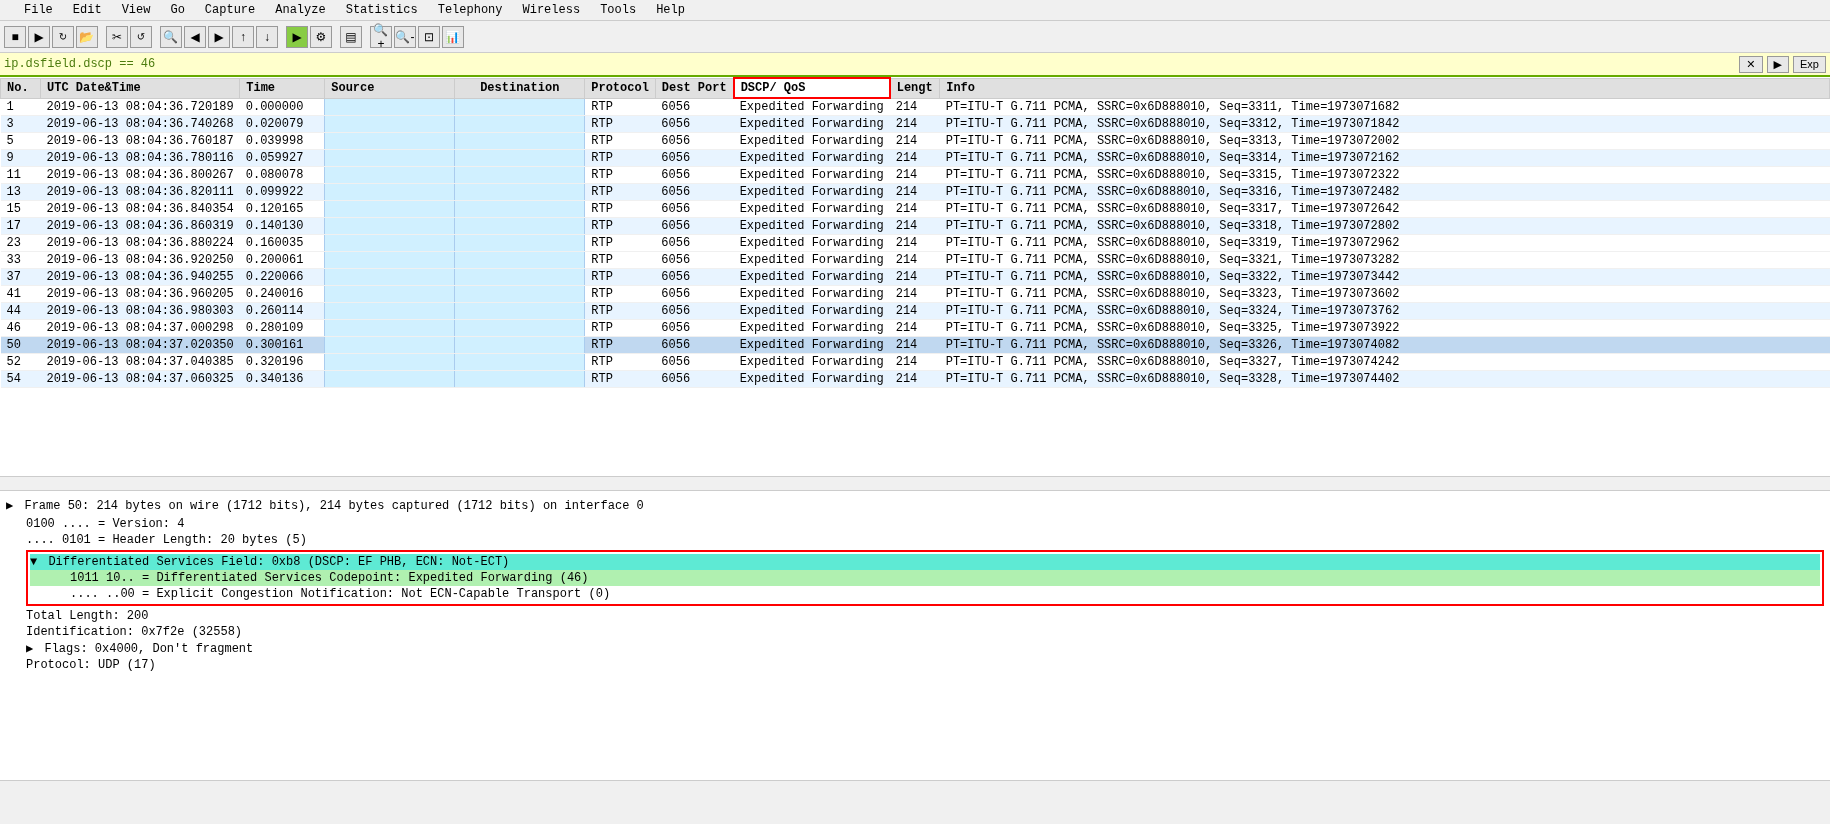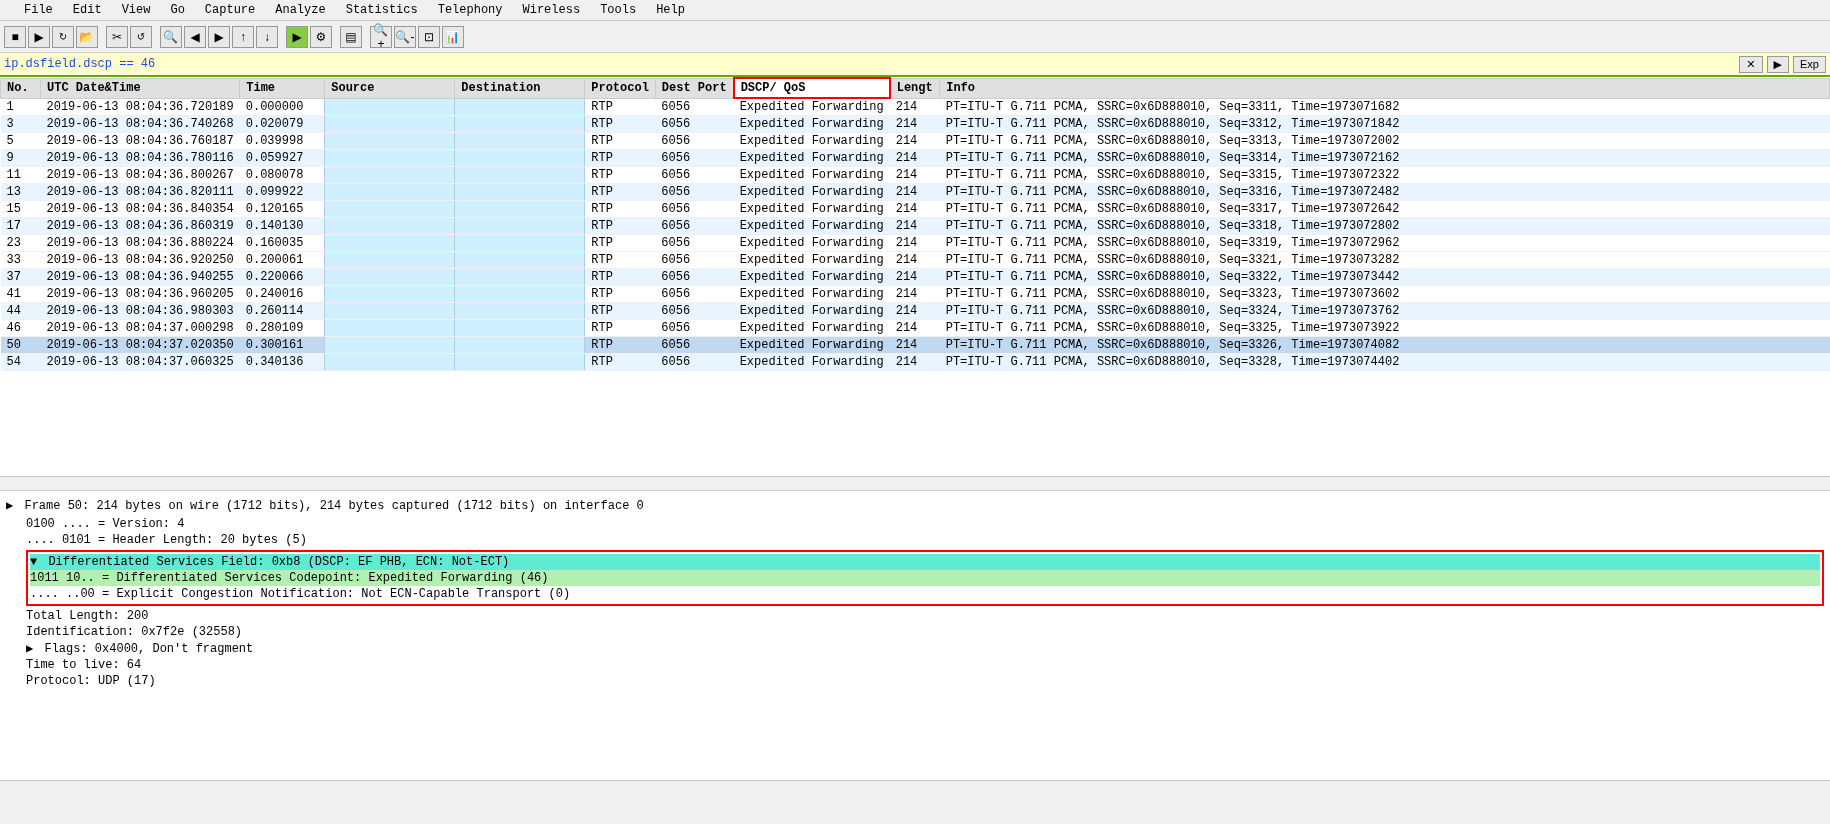--- a/index.html
+++ b/index.html
@@ -31,21 +31,21 @@
     #hscroll { height: 14px; background: #f0f0f0; border-bottom: 1px solid #ccc; overflow-x: scroll; }
 
     
     #packet-detail { background: #fff; overflow: auto; height: 290px; border-bottom: 1px solid #ccc; padding: 4px 6px; font-family: 'Courier New', monospace; font-size: 12px; }
     .detail-line { padding: 1px 0; white-space: nowrap; }
     .detail-section { margin: 2px 0; }
     .expand-arrow { cursor: pointer; margin-right: 4px; }
     .detail-highlighted { background: #5eead4; }
     .detail-subhighlighted { background: #b0e0b0; }
     .detail-indent1 { padding-left: 20px; }
-    .detail-indent2 { }
+    .detail-indent2 { padding-left: 40px; }
 
     .source-dest-cell { background: #d0f0ff; border: 1px solid #aaccee; min-width: 100px; }
   </style>
 </head>
 <body>
 
 <div id="menubar">
   <span class="menu-item">File</span>
   <span class="menu-item">Edit</span>
   <span class="menu-item">View</span>
@@ -79,37 +79,37 @@
   <div class="tb-sep"></div>
   <button class="tb-btn">▤</button>
   <div class="tb-sep"></div>
   <button class="tb-btn">🔍+</button>
   <button class="tb-btn">🔍-</button>
   <button class="tb-btn">⊡</button>
   <button class="tb-btn">📊</button>
 </div>
 
 <div id="filterbar">
-  <span style="color:#1d4ed8; font-size:12px;">ip.dsfield.dscp == 46</span>
+  <span style="color:#4d7c0f; font-size:12px;">ip.dsfield.dscp == 46</span>
   <span style="margin-left:auto; display:flex; gap:4px;">
     <button class="filter-btn">✕</button>
     <button class="filter-btn">▶</button>
     <button class="filter-btn">Exp</button>
   </span>
 </div>
 
 <div id="packet-list">
   <table id="packet-table">
     <thead>
       <tr id="packet-table-header">
         <th style="width:40px;">No.</th>
         <th style="width:190px;">UTC Date&amp;Time</th>
         <th style="width:85px;">Time</th>
         <th style="width:130px;">Source</th>
-        <th style="width:130px;">Destination</th>
+        <th style="width:130px;text-align:center;">Destination</th>
         <th style="width:65px;">Protocol</th>
         <th style="width:70px;">Dest Port</th>
         <th style="width:130px; background:#fff; border: 2px solid #ff0000;">DSCP/ QoS</th>
         <th style="width:50px;">Lengt</th>
         <th>Info</th>
       </tr>
     </thead>
     <tbody id="packet-tbody">
     <tr class="row-normal">
           <td>1</td>
@@ -284,20 +284,32 @@
           <td>2019-06-13 08:04:37.020350</td>
           <td>0.300161</td>
           <td class="source-dest-cell"></td>
           <td class="source-dest-cell"></td>
           <td>RTP</td>
           <td>6056</td>
           <td>Expedited Forwarding</td>
           <td>214</td>
           <td>PT=ITU-T G.711 PCMA, SSRC=0x6D888010, Seq=3326, Time=1973074082</td>
         </tr>
+        <tr class="row-normal">
+          <td>52</td>
+          <td>2019-06-13 08:04:37.040385</td>
+          <td>0.320196</td>
+          <td class="source-dest-cell"></td>
+          <td class="source-dest-cell"></td>
+          <td>RTP</td>
+          <td>6056</td>
+          <td>Expedited Forwarding</td>
+          <td>214</td>
+          <td>PT=ITU-T G.711 PCMA, SSRC=0x6D888010, Seq=3327, Time=1973074242</td>
+        </tr>
         <tr class="row-alt">
           <td>54</td>
           <td>2019-06-13 08:04:37.060325</td>
           <td>0.340136</td>
           <td class="source-dest-cell"></td>
           <td class="source-dest-cell"></td>
           <td>RTP</td>
           <td>6056</td>
           <td>Expedited Forwarding</td>
           <td>214</td>
@@ -333,17 +345,16 @@
       <div class="detail-line detail-subhighlighted detail-indent2" style="background:#b0f0b0;">1011 10.. = Differentiated Services Codepoint: Expedited Forwarding (46)</div>
       <div class="detail-line detail-indent2">.... ..00 = Explicit Congestion Notification: Not ECN-Capable Transport (0)</div>
     </div>
 
     <div class="detail-line detail-indent1">Total Length: 200</div>
     <div class="detail-line detail-indent1">Identification: 0x7f2e (32558)</div>
     <div class="detail-line detail-indent1">
       <span class="expand-arrow">▶</span>
       <span>Flags: 0x4000, Don't fragment</span>
     </div>
-    <div class="detail-line detail-indent1">Time to live: 64</div>
     <div class="detail-line detail-indent1">Protocol: UDP (17)</div>
   </div>
 
 </div>
 
 </body></html>

